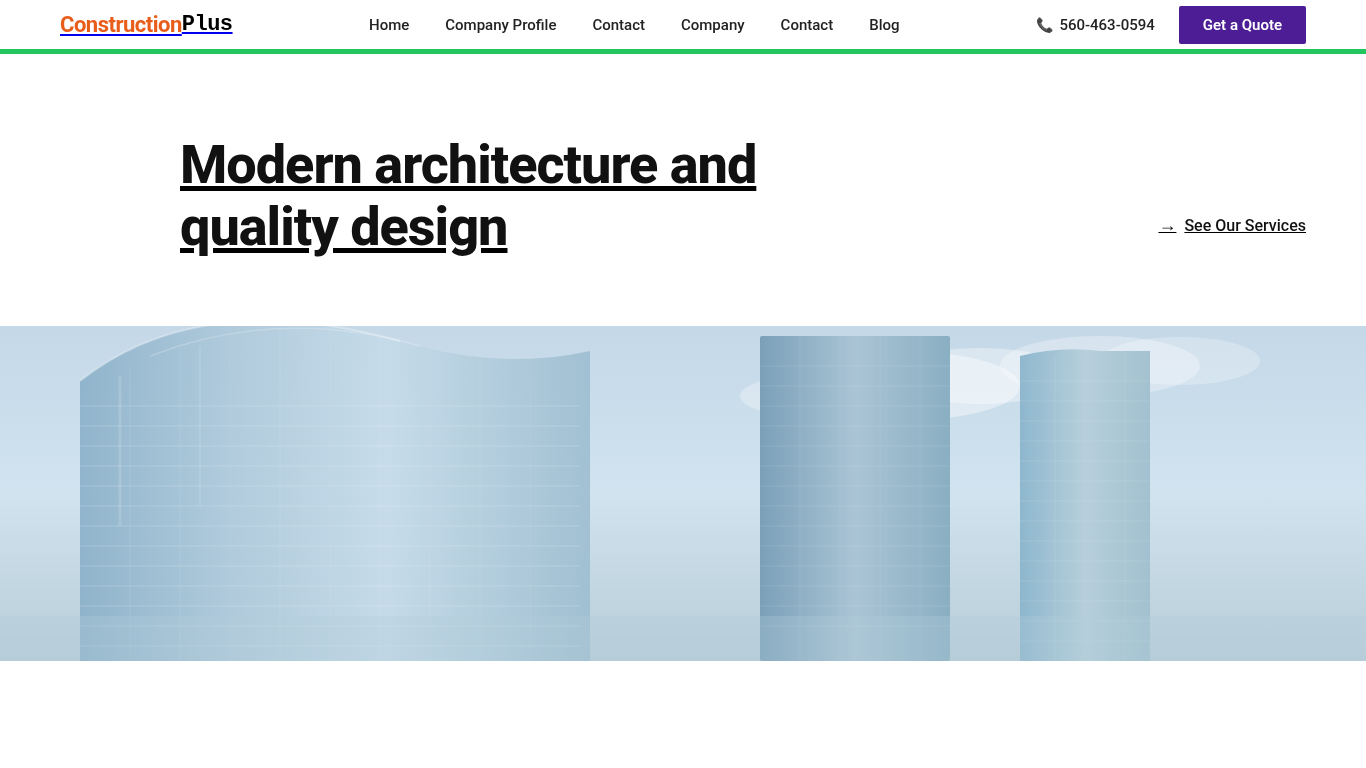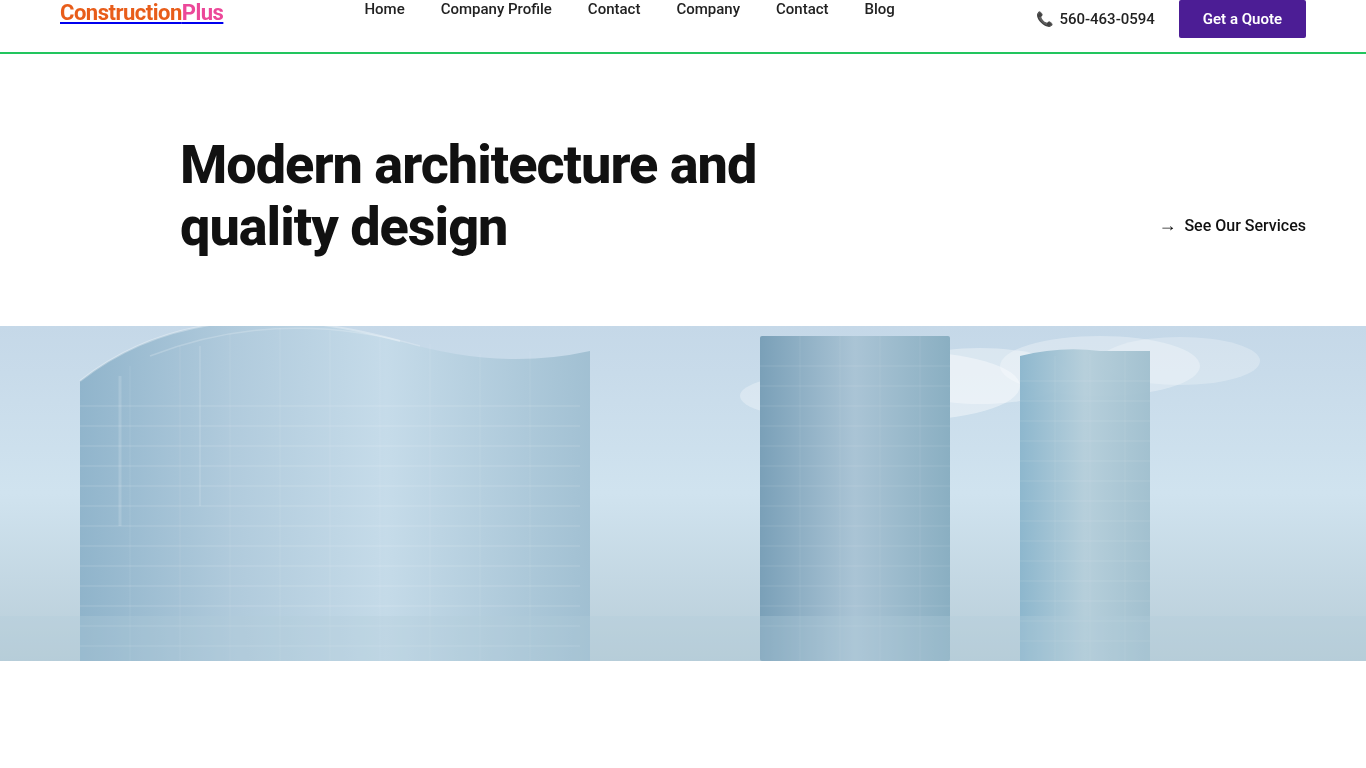--- a/index.html
+++ b/index.html
@@ -12,45 +12,46 @@
       font-family: -apple-system, BlinkMacSystemFont, 'Segoe UI', Roboto, sans-serif;
       background: #fff;
       width: 1366px;
       min-height: 768px;
       overflow-x: hidden;
     }
 
     
     header {
       display: flex;
-      align-items: flex-start;
+      align-items: center;
       justify-content: space-between;
       padding: 0 60px;
       height: 54px;
       background: #fff;
-      border-bottom: 2px solid #22c55e;
+      border-bottom: 5px solid #22c55e;
       position: relative;
       z-index: 10;
     }
 
     .logo {
       display: flex;
       align-items: center;
       font-size: 22px;
       font-weight: 700;
       text-decoration: none;
       letter-spacing: -0.5px;
     }
 
     .logo-construction {
       color: #e85d1a;
     }
 
     .logo-plus {
-      color: #ec4899;
+      color: #000000;
+      font-family: Liberation Mono, monospace;
     }
 
     nav {
       display: flex;
       align-items: center;
       gap: 36px;
     }
 
     nav a {
       text-decoration: none;
@@ -99,20 +100,21 @@
       flex-direction: column;
       position: relative;
       background: #fff;
     }
 
     .hero-content {
       display: flex;
       justify-content: space-between;
       align-items: flex-start;
       width: 100%;
+      text-decoration: underline;
     }
 
     .hero-text {
       max-width: 600px;
     }
 
     .hero-title {
       font-size: 54px;
       font-weight: 800;
       color: #111;

